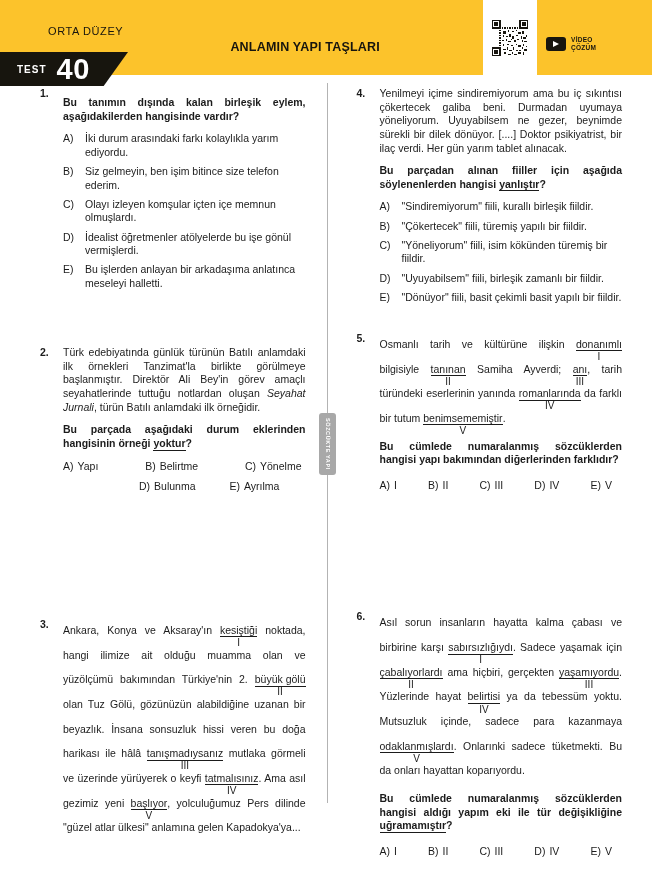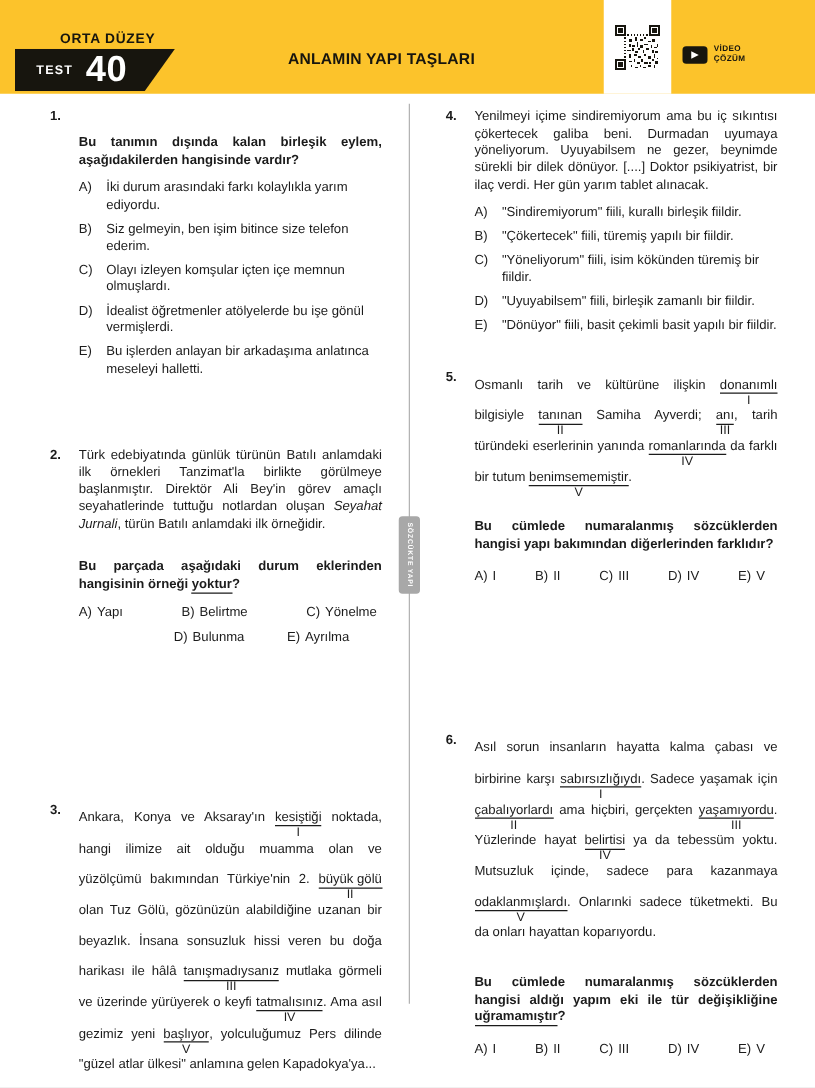--- a/index.html
+++ b/index.html
@@ -7,26 +7,26 @@
   body { font-family:"Liberation Sans","DejaVu Sans",sans-serif; }
   .page {
     position:relative; width:652px; height:870px; margin:0 auto;
     background:#ffffff; overflow:hidden; color:#1b1b1b;
   }
 
   
   .header { position:relative; height:75px; background:#fcc32b; }
   .level-label {
     position:absolute; left:48px; top:25px;
-    font-size:11px; font-weight:700; letter-spacing:.6px; color:#17150e;
+    font-size:11px; font-weight:400; letter-spacing:.6px; color:#17150e;
   }
   .test-badge {
-    position:absolute; left:0; top:39px; width:128px; height:34px;
+    position:absolute; left:0; top:52px; width:128px; height:34px;
     background:#17150e; clip-path:polygon(0 0,100% 0,81% 100%,0 100%);
-    display:flex; align-items:center; padding-left:17px; color:#fff;margin-left:12px;
+    display:flex; align-items:center; padding-left:17px; color:#fff;
   }
   .test-badge .t-label { font-size:10px; font-weight:700; letter-spacing:1px; }
   .test-badge .t-num { font-size:29px; font-weight:700; margin-left:10px; letter-spacing:.5px; }
   .header-center { position:absolute; left:140px; width:240px; top:40px; text-align:right; color:#17150e; }
   .header-center .h-title { font-size:12.5px; font-weight:700; letter-spacing:.2px; }
   .header-center .h-sub { font-size:11px; margin-top:3px; }
   .qr-strip { position:absolute; left:483px; top:0; width:54px; height:75px; background:#fff;
               display:flex; align-items:center; justify-content:center; }
   .qr-strip svg { width:36px; height:36px; }
   .video-chip { position:absolute; left:546px; top:36px; display:flex; align-items:center; gap:5px; }
@@ -49,21 +49,21 @@
   .side-tab span {
     writing-mode:vertical-rl; font-size:5.5px; font-weight:700;
     color:#ffffff; letter-spacing:.6px; white-space:nowrap;
   }
 
   
   .question { display:flex; }
   .q-number { width:23px; flex:none; font-size:10.5px; font-weight:700; line-height:1.3; }
   .q-content { flex:1; min-width:0; }
   .q-body { font-size:10.5px; line-height:1.3; text-align:justify; }
-  .q-stem { font-size:10.5px; line-height:1.3; font-weight:700; text-align:justify; margin-top:21px; }
+  .q-stem { font-size:10.5px; line-height:1.3; font-weight:700; text-align:justify; margin-top:9px; }
   .q-options { margin-top:9px; font-size:10.5px; line-height:1.3; }
   .i { font-style:italic; }
   .u, .q-stem .u { border-bottom:1.5px solid #1b1b1b; padding-bottom:.5px; }
 
   .spread .q-body { line-height:2.35; }
   .nw { position:relative; display:inline-block; line-height:1.25; text-align:left; }
   .nw .w { border-bottom:1.5px solid #1b1b1b; padding-bottom:.5px; }
   .nw .n { position:absolute; top:100%; left:50%; transform:translateX(-50%);
            font-size:10px; font-weight:400; line-height:1; margin-top:1px; }
 
@@ -260,20 +260,21 @@
     <div class="divider">
       <div class="side-tab">
         <span>SÖZCÜKTE YAPI</span>
       </div>
     </div>
     <div class="col col-right">
   <section class="question q4">
     <div class="q-number">4.</div>
     <div class="q-content">
       <p class="q-body">Yenilmeyi içime sindiremiyorum ama bu iç sıkıntısı çökertecek galiba beni. Durmadan uyumaya yöneliyorum. Uyuyabilsem ne gezer, beynimde sürekli bir dilek dönüyor. [....] Doktor psikiyatrist, bir ilaç verdi. Her gün yarım tablet alınacak.</p>
+      <p class="q-stem">Bu parçadan alınan fiiller için aşağıda söylenenlerden hangisi <span class="u">yanlıştır</span>?</p>
       <div class="q-options layout-list">
               <div class="option">
                 <span class="opt-letter">A)</span>
                 <span class="opt-text">"Sindiremiyorum" fiili, kurallı birleşik fiildir.</span>
               </div>
               <div class="option">
                 <span class="opt-letter">B)</span>
                 <span class="opt-text">"Çökertecek" fiili, türemiş yapılı bir fiildir.</span>
               </div>
               <div class="option">

